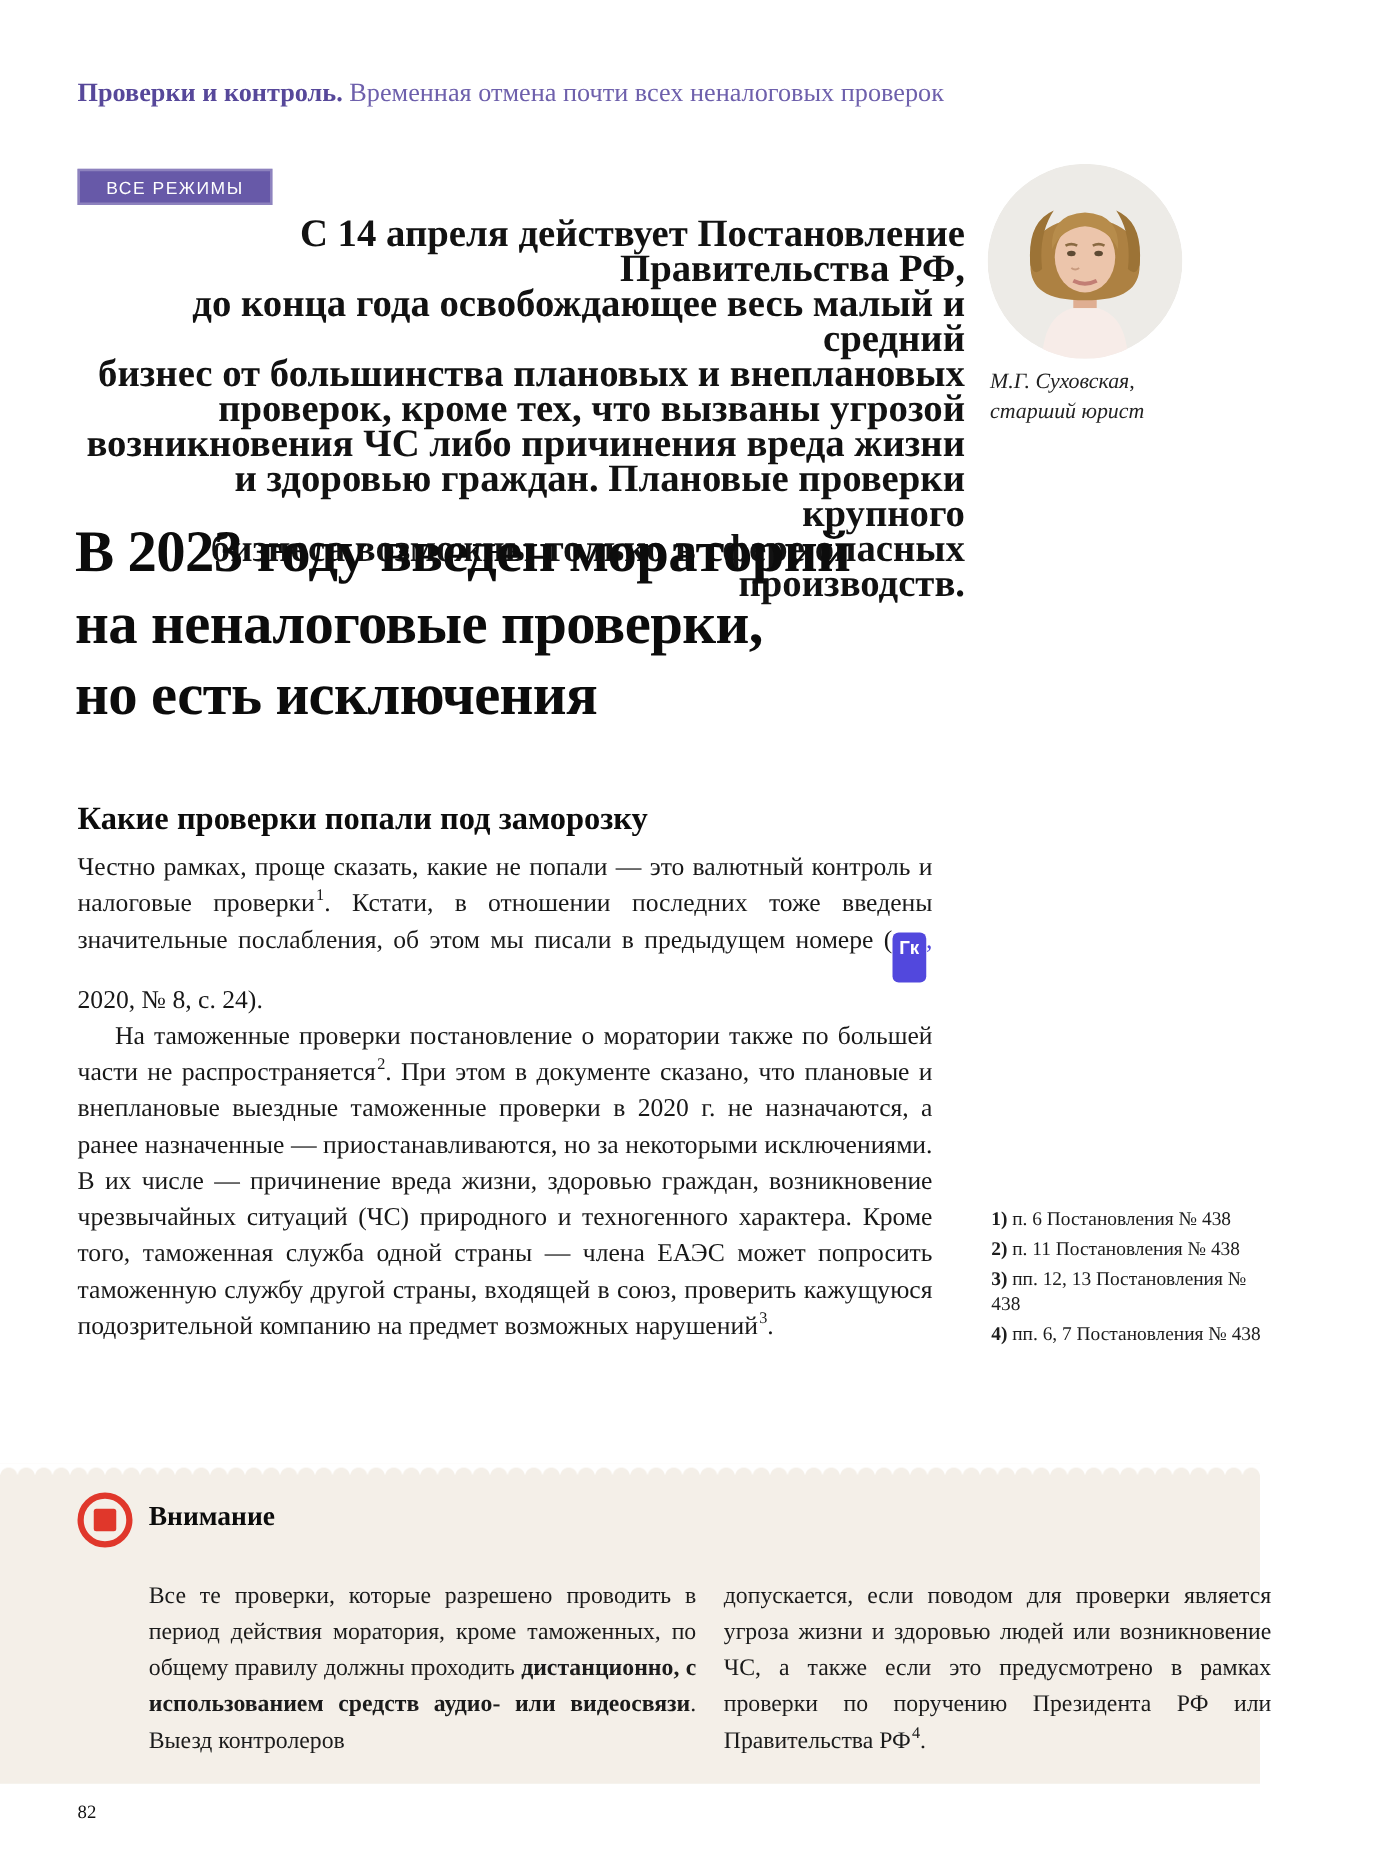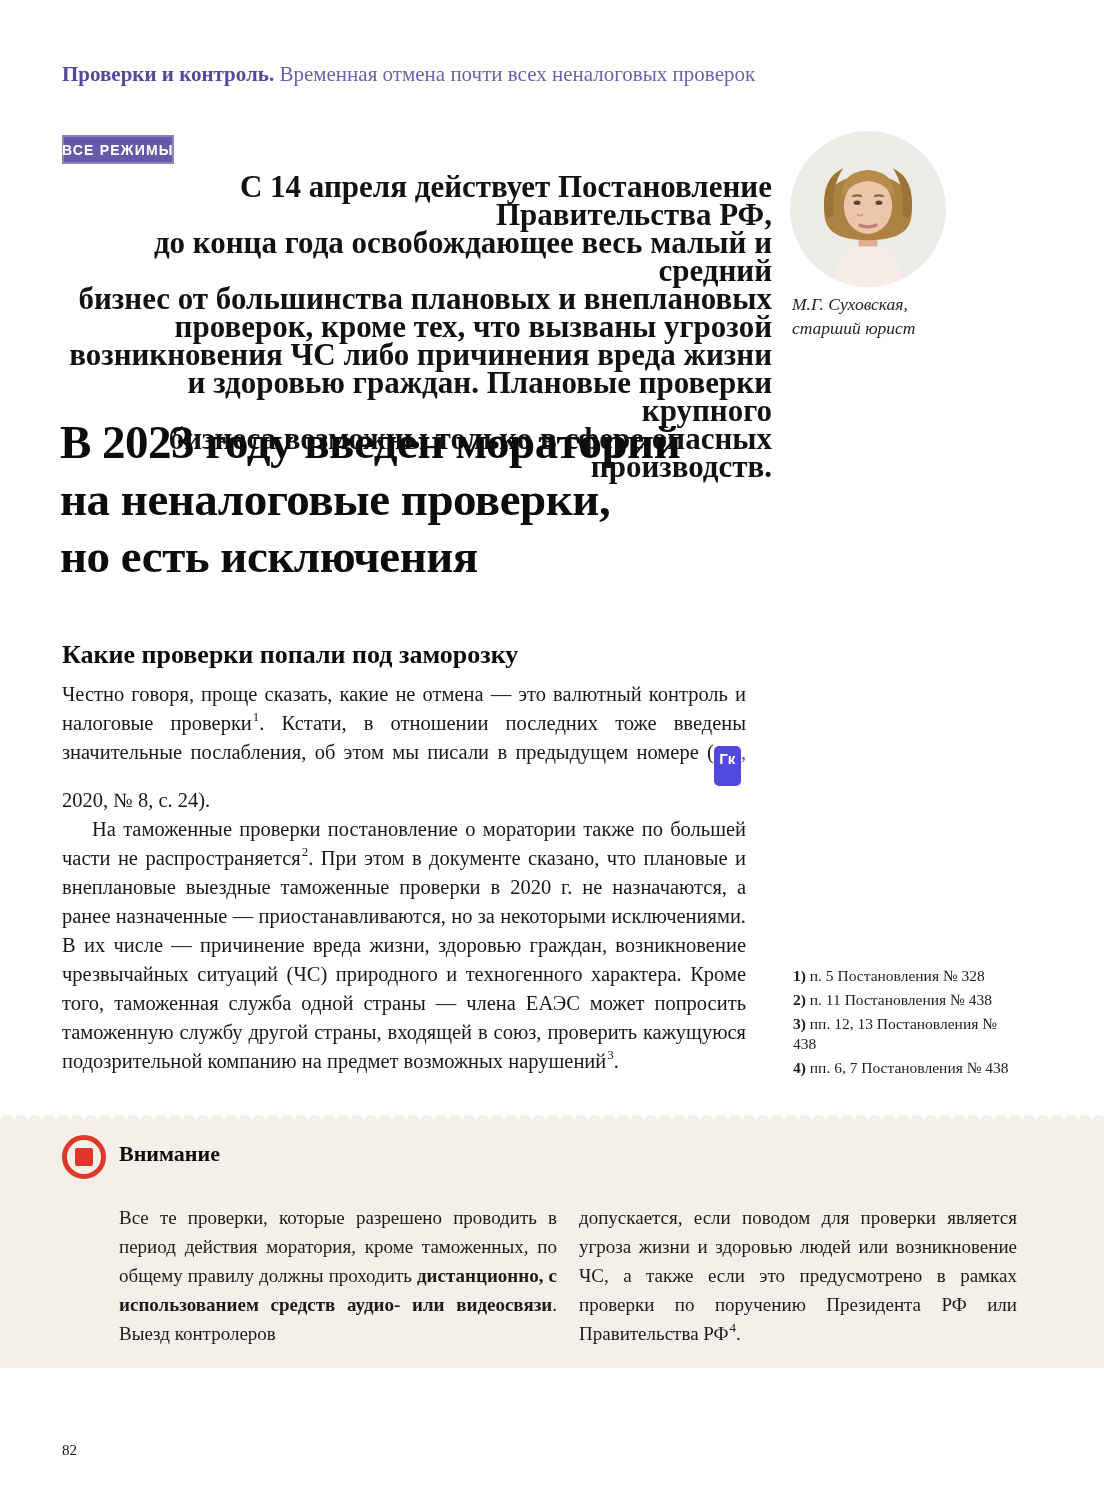--- a/index.html
+++ b/index.html
@@ -14,22 +14,22 @@
     background:#fff;overflow:hidden;
     font-family:"Liberation Serif", serif;color:var(--text);
   }
   
   .kicker{position:absolute;left:62px;top:50px;font-size:21px;}
   .kicker .k-bold{font-weight:bold;color:var(--purple);}
   .kicker .k-rest{color:var(--purple_light);}
   
   .badge{
     position:absolute;left:62px;top:123px;background:var(--badge_bg);
-    color:#fff;font-family:"Liberation Sans", sans-serif;font-weight:bold;
-    font-size:14px;letter-spacing:1.2px;padding:7px 0 6px;
+    color:#fff;font-family:"Liberation Sans", sans-serif;font-weight:normal;
+    font-size:14px;letter-spacing:1.2px;padding:7px 23px 6px;
     box-shadow:inset 0 0 0 2px rgba(255,255,255,.25);
   }
   
   .lead{
     position:absolute;left:62px;top:161px;width:710px;
     font-size:31px;line-height:28px;font-weight:bold;color:#121212;
     white-space:pre-line;
     text-align:right;
   }
   
@@ -60,21 +60,21 @@
   .blue{color:var(--link_blue);}
   
   .side-note{position:absolute;left:793px;top:636px;width:222px;
     font-size:15.5px;line-height:20px;color:#1d1d1d;}
   .side-note .note-text{margin-top:9px;}
   .side-footnotes{position:absolute;left:793px;top:954px;width:228px;
     font-size:15.5px;line-height:20px;color:#1d1d1d;}
   .side-footnotes .fn-item{margin-bottom:4px;}
   .side-footnotes .fn-num{font-weight:bold;}
   
-  .attention{position:absolute;left:0;top:1109px;width:1104px;height:247px;
+  .attention{position:absolute;left:0;top:1168px;width:1008px;height:247px;
     background:var(--beige);}
   .attention::before{
     content:"";position:absolute;left:0;top:-9px;width:100%;height:10px;
     background-image:radial-gradient(circle at 7px 10px, var(--beige) 6.6px, transparent 7.2px);
     background-size:14px 10px;background-repeat:repeat-x;
   }
   .att-icon{position:absolute;left:62px;top:14px;width:44px;height:44px;
     border:5px solid var(--red);border-radius:50%;}
   .att-icon .sq{position:absolute;left:50%;top:50%;width:18px;height:18px;
     transform:translate(-50%,-50%);background:var(--red);border-radius:2px;}
@@ -129,27 +129,27 @@
     <div>старший юрист</div>
   </div>
 
   <h1 class="title">В 2023 году введен мораторий
 на неналоговые проверки,
 но есть исключения</h1>
 
   <h2 class="h2">Какие проверки попали под заморозку</h2>
 
   <div class="article">
-    <p><span>Честно говоря, проще сказать, какие не отмена — это валютный контроль и налоговые проверки</span><sup class="fn">1</sup><span>. Кстати, в отношении последних тоже введены значительные послабления, об этом мы писали в предыдущем номере (</span><span class="gk-icon">Гк</span><span class="blue">,</span><span> 2020, № 8, с. 24).</span></p>
+    <p><span>Честно рамках, проще сказать, какие не попали — это валютный контроль и налоговые проверки</span><sup class="fn">1</sup><span>. Кстати, в отношении последних тоже введены значительные послабления, об этом мы писали в предыдущем номере (</span><span class="gk-icon">Гк</span><span class="blue">,</span><span> 2020, № 8, с. 24).</span></p>
     <p class="indent"><span>На таможенные проверки постановление о моратории также по большей части не распространяется</span><sup class="fn">2</sup><span>. При этом в документе сказано, что плановые и внеплановые выездные таможенные проверки в 2020 г. не назначаются, а ранее назначенные — приостанавливаются, но за некоторыми исключениями. В их числе — причинение вреда жизни, здоровью граждан, возникновение чрезвычайных ситуаций (ЧС) природного и техногенного характера. Кроме того, таможенная служба одной страны — члена ЕАЭС может попросить таможенную службу другой страны, входящей в союз, проверить кажущуюся подозрительной компанию на предмет возможных нарушений</span><sup class="fn">3</sup><span>.</span></p>
   </div>
 
 
   <div class="side-footnotes">
-    <div class="fn-item"><span class="fn-num">1)</span><span> п. 5 Постановления № 328</span></div>
+    <div class="fn-item"><span class="fn-num">1)</span><span> п. 6 Постановления № 438</span></div>
     <div class="fn-item"><span class="fn-num">2)</span><span> п. 11 Постановления № 438</span></div>
     <div class="fn-item"><span class="fn-num">3)</span><span> пп. 12, 13 Постановления № 438</span></div>
     <div class="fn-item"><span class="fn-num">4)</span><span> пп. 6, 7 Постановления № 438</span></div>
   </div>
 
   <div class="attention">
     <div class="att-icon">
         <div class="sq"></div>
       </div>
     <div class="att-title">Внимание</div>

